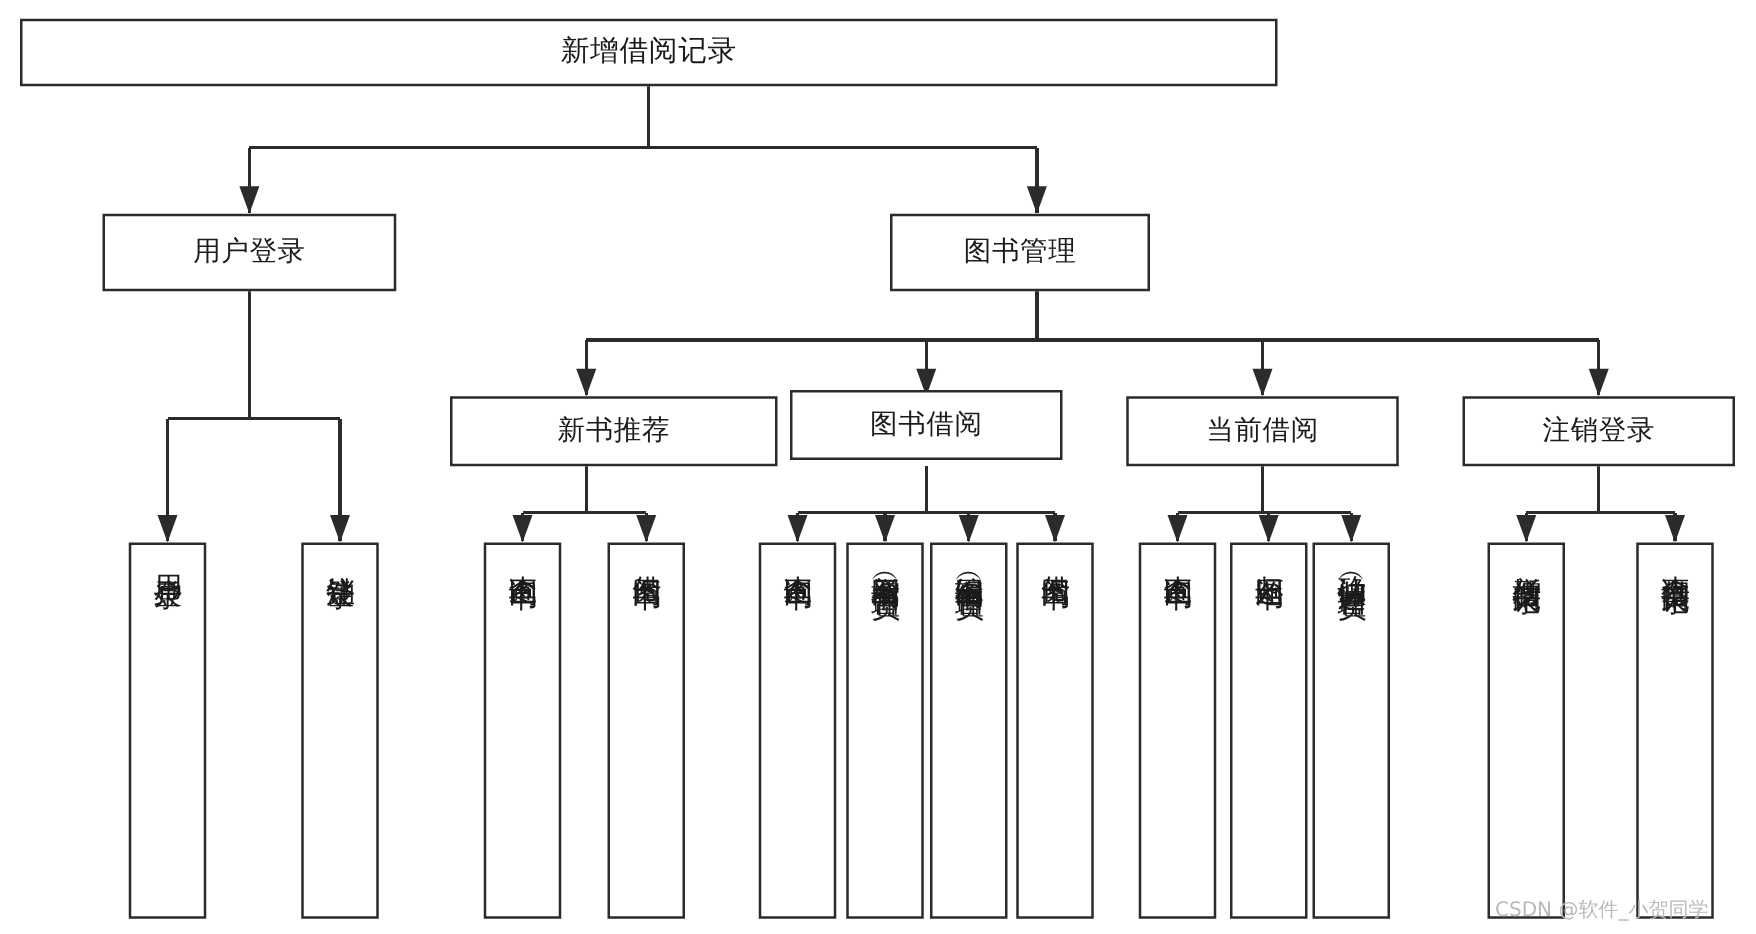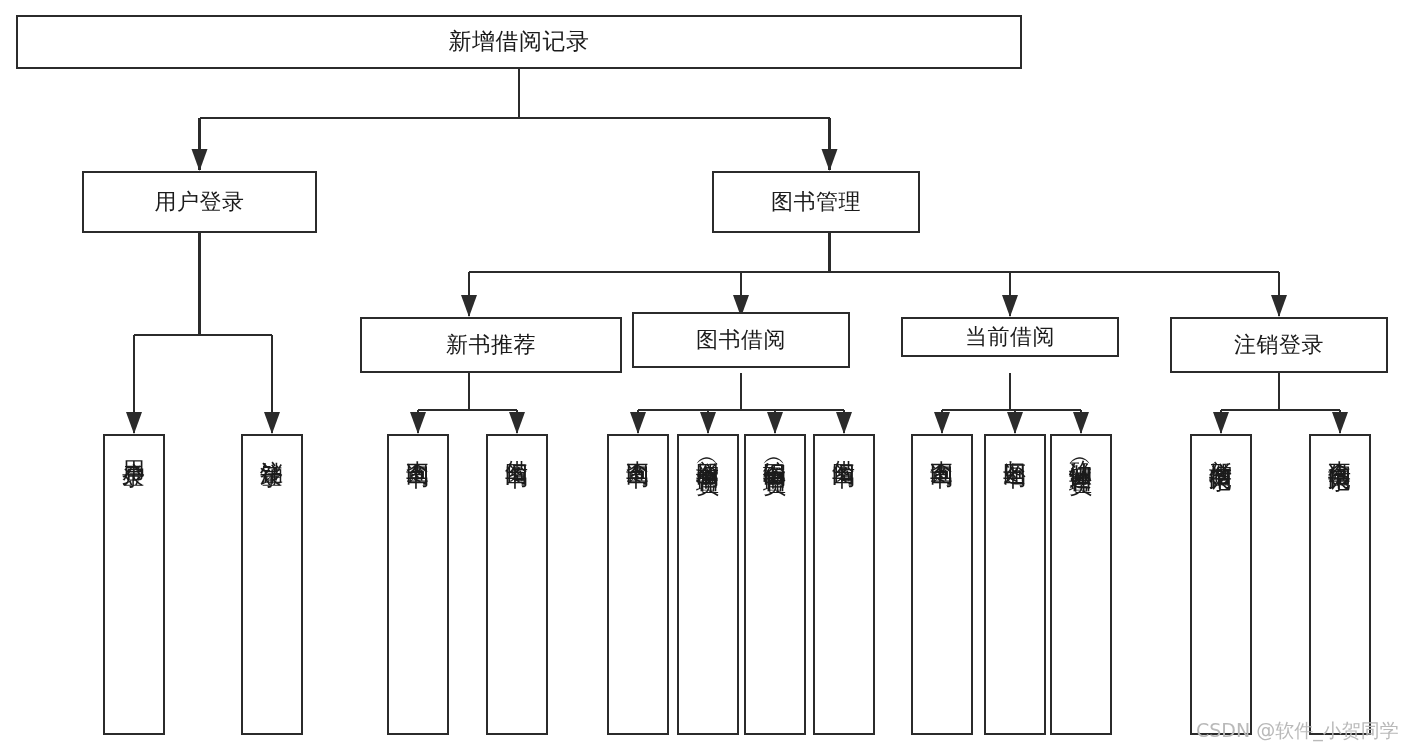--- a/index.html
+++ b/index.html
@@ -54,21 +54,21 @@
   .node.vert .lbl {
     writing-mode: vertical-rl;
     text-orientation: upright;
     font-size: 23px;
     line-height: 1.05;
     letter-spacing: 2px;
     white-space: nowrap;
   }
   .watermark {
     position: absolute;
-    font-size: 19px;
+    font-size: 16px;
     color: #b9b9b9;
     white-space: nowrap;
     z-index: 3;
     font-family: "DejaVu Sans", "Liberation Sans", sans-serif;
   }
 </style>
 </head>
 <body>
 
 <div id="canvas">
@@ -135,21 +135,21 @@
       </div>
       <div class="node horiz" style="left: 712px; top: 171px; width: 208px; height: 62px;">
         <span class="lbl">图书管理</span>
       </div>
       <div class="node horiz" style="left: 360px; top: 317px; width: 262px; height: 56px;">
         <span class="lbl">新书推荐</span>
       </div>
       <div class="node horiz" style="left: 632px; top: 312px; width: 218px; height: 56px;">
         <span class="lbl">图书借阅</span>
       </div>
-      <div class="node horiz" style="left: 901px; top: 317px; width: 218px; height: 40px;">
+      <div class="node horiz" style="left: 901px; top: 317px; width: 218px; height: 56px;">
         <span class="lbl">当前借阅</span>
       </div>
       <div class="node horiz" style="left: 1170px; top: 317px; width: 218px; height: 56px;">
         <span class="lbl">注销登录</span>
       </div>
       <div class="node vert" style="left: 103px; top: 434px; width: 62px; height: 301px;">
         <span class="lbl">用户登录</span>
       </div>
       <div class="node vert" style="left: 241px; top: 434px; width: 62px; height: 301px;">
         <span class="lbl">注销登录</span>

